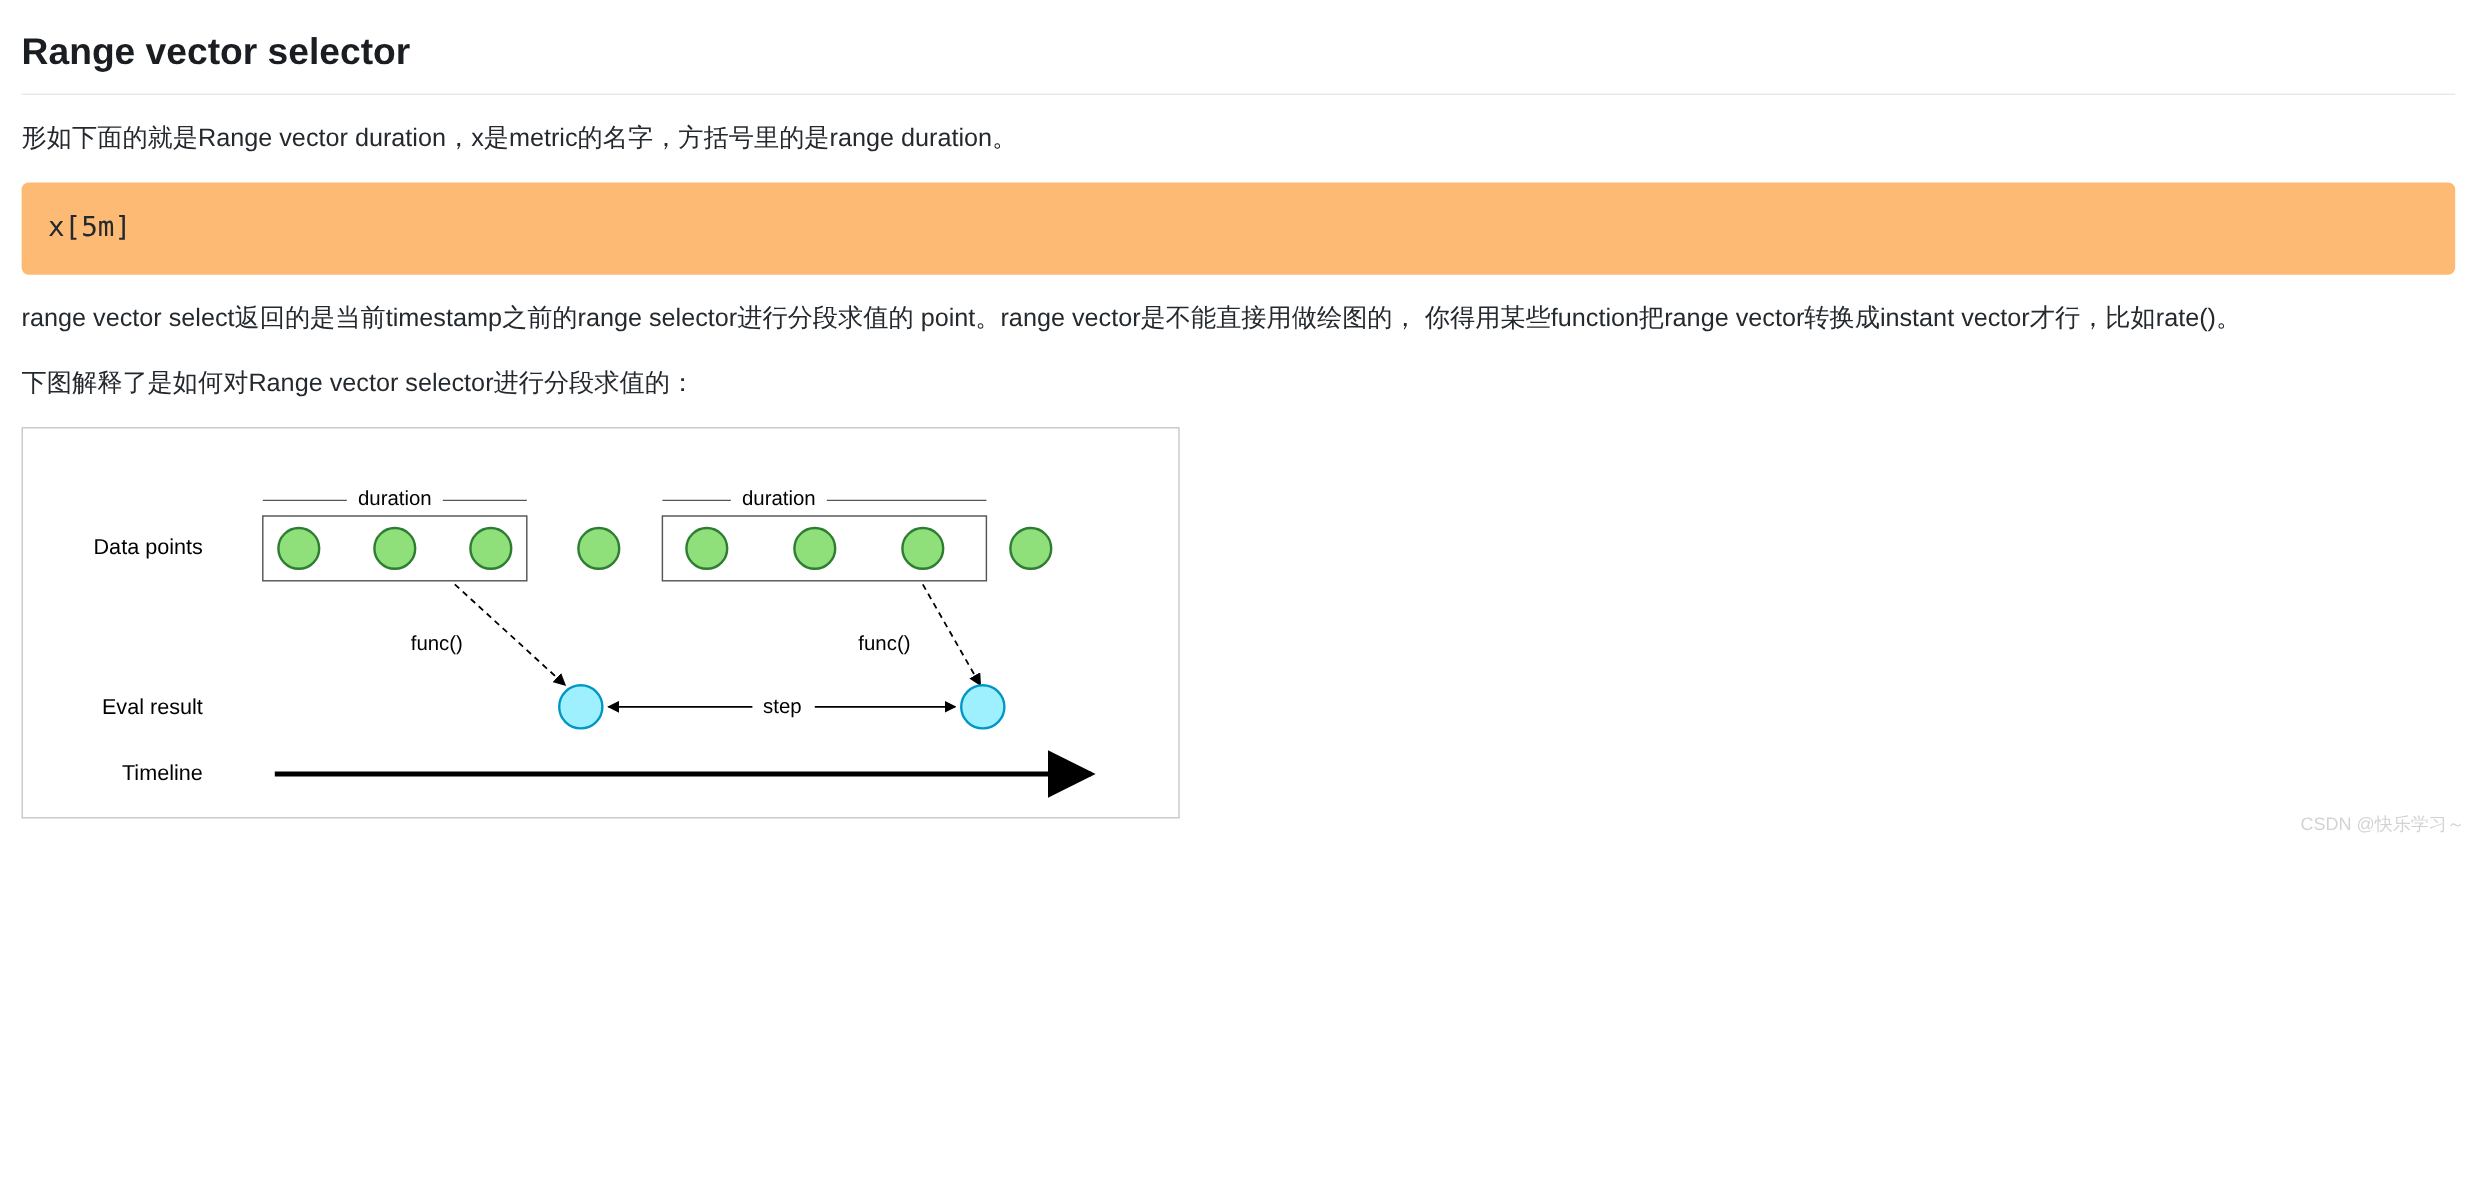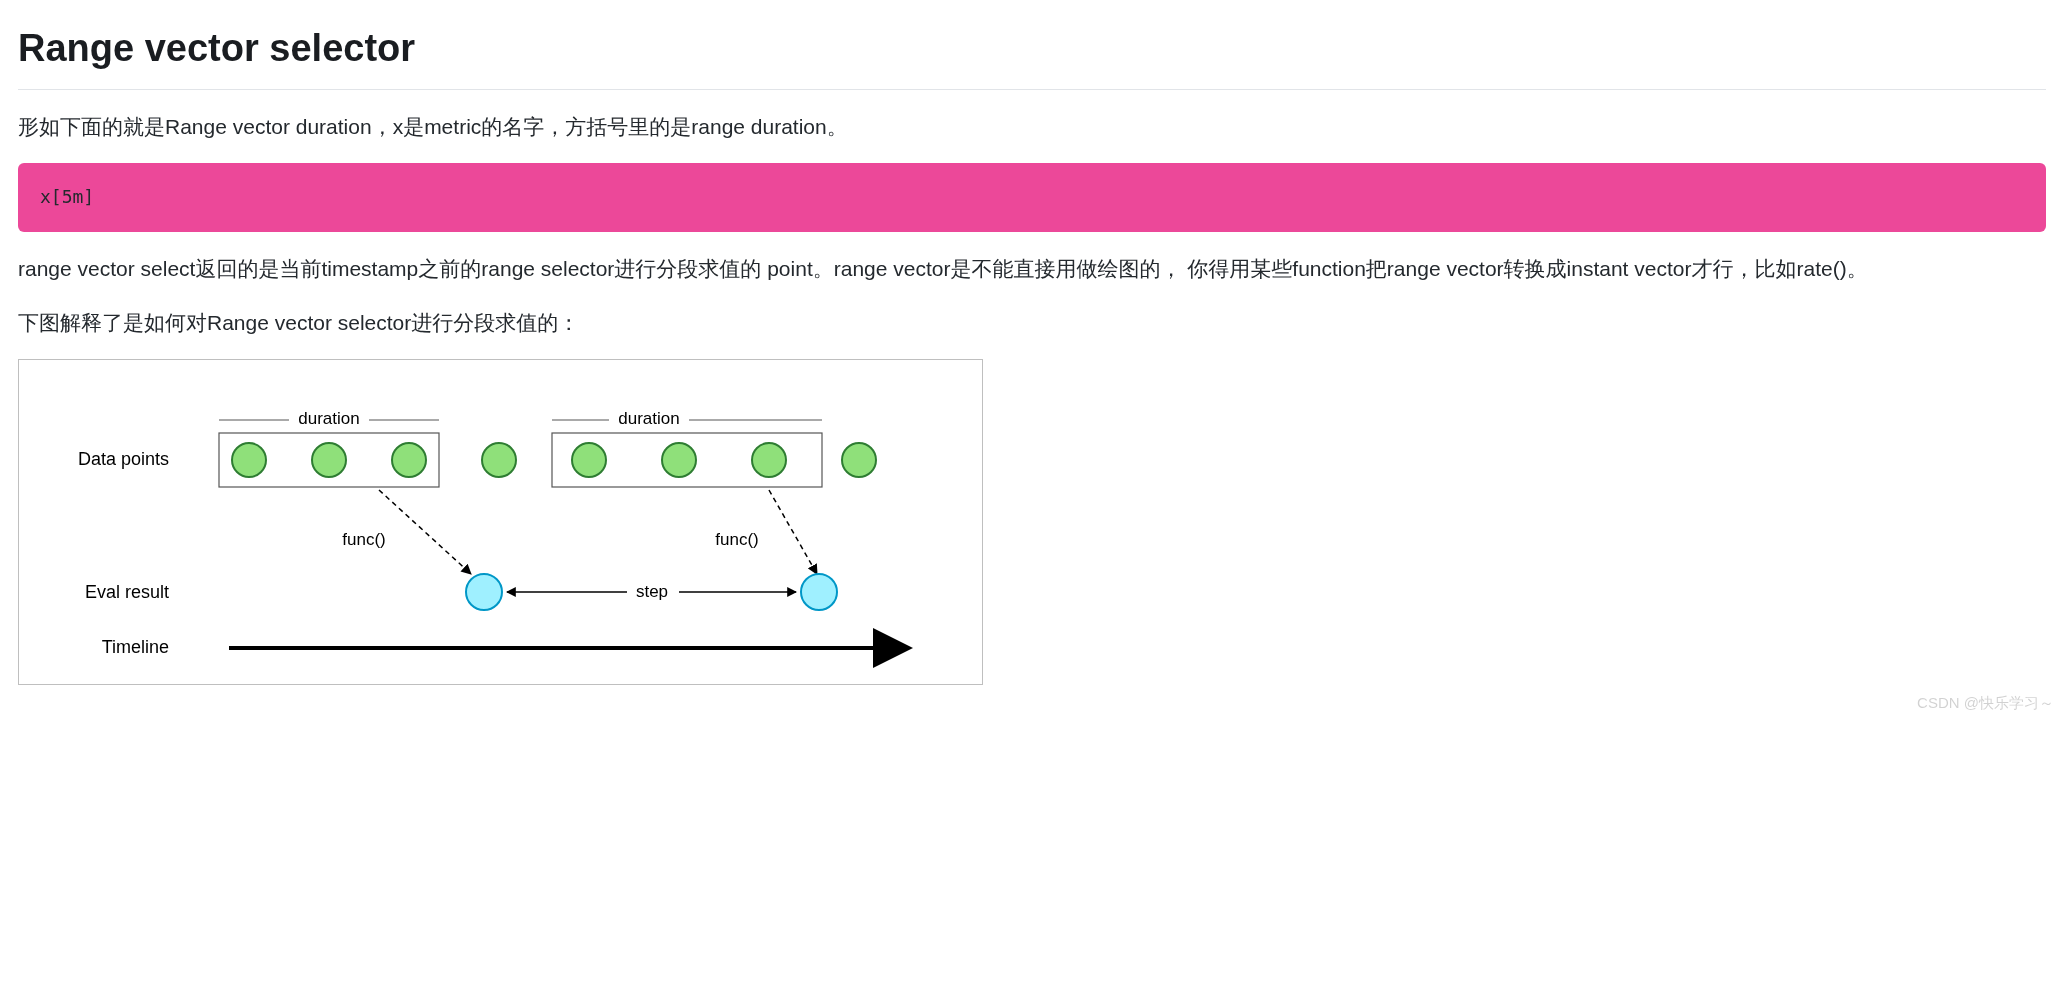--- a/index.html
+++ b/index.html
@@ -7,48 +7,48 @@
     margin: 0;
     padding: 18px 18px 30px 18px;
     font-family: -apple-system, BlinkMacSystemFont, "Segoe UI", "PingFang SC", "Hiragino Sans GB", "Microsoft YaHei", sans-serif;
     color: #24292e;
     background: #fff;
     font-size: 21px;
     line-height: 1.6;
     position: relative;
   }
   h2.heading {
-    font-size: 38px;
+    font-size: 31px;
     font-weight: 700;
     margin: 0 0 12px 0;
     padding-bottom: 10px;
     border-bottom: 1px solid #e1e4e8;
     color: #1a1d21;
   }
   p.para { margin: 20px 0; }
   pre.codeblock {
-    background: #ec4899;
+    background: #fdba74;
     border-radius: 6px;
     padding: 20px 22px;
     font-family: ui-monospace, SFMono-Regular, Menlo, Consolas, monospace;
-    font-size: 18px;
+    font-size: 23px;
     margin: 20px 0;
   }
   .figure {
     border: 1px solid #bfbfbf;
     width: 965px;
     max-width: 100%;
     padding: 10px 0 4px 0;
     margin-top: 14px;
   }
   .figure svg { display: block; }
   .watermark {
     position: absolute;
     right: 10px;
-    bottom: 0;
+    bottom: 12px;
     color: rgba(0,0,0,0.18);
     font-size: 15px;
     pointer-events: none;
   }
 </style>
 </head>
 <body>
 
 <h2 class="heading">Range vector selector</h2>
 

